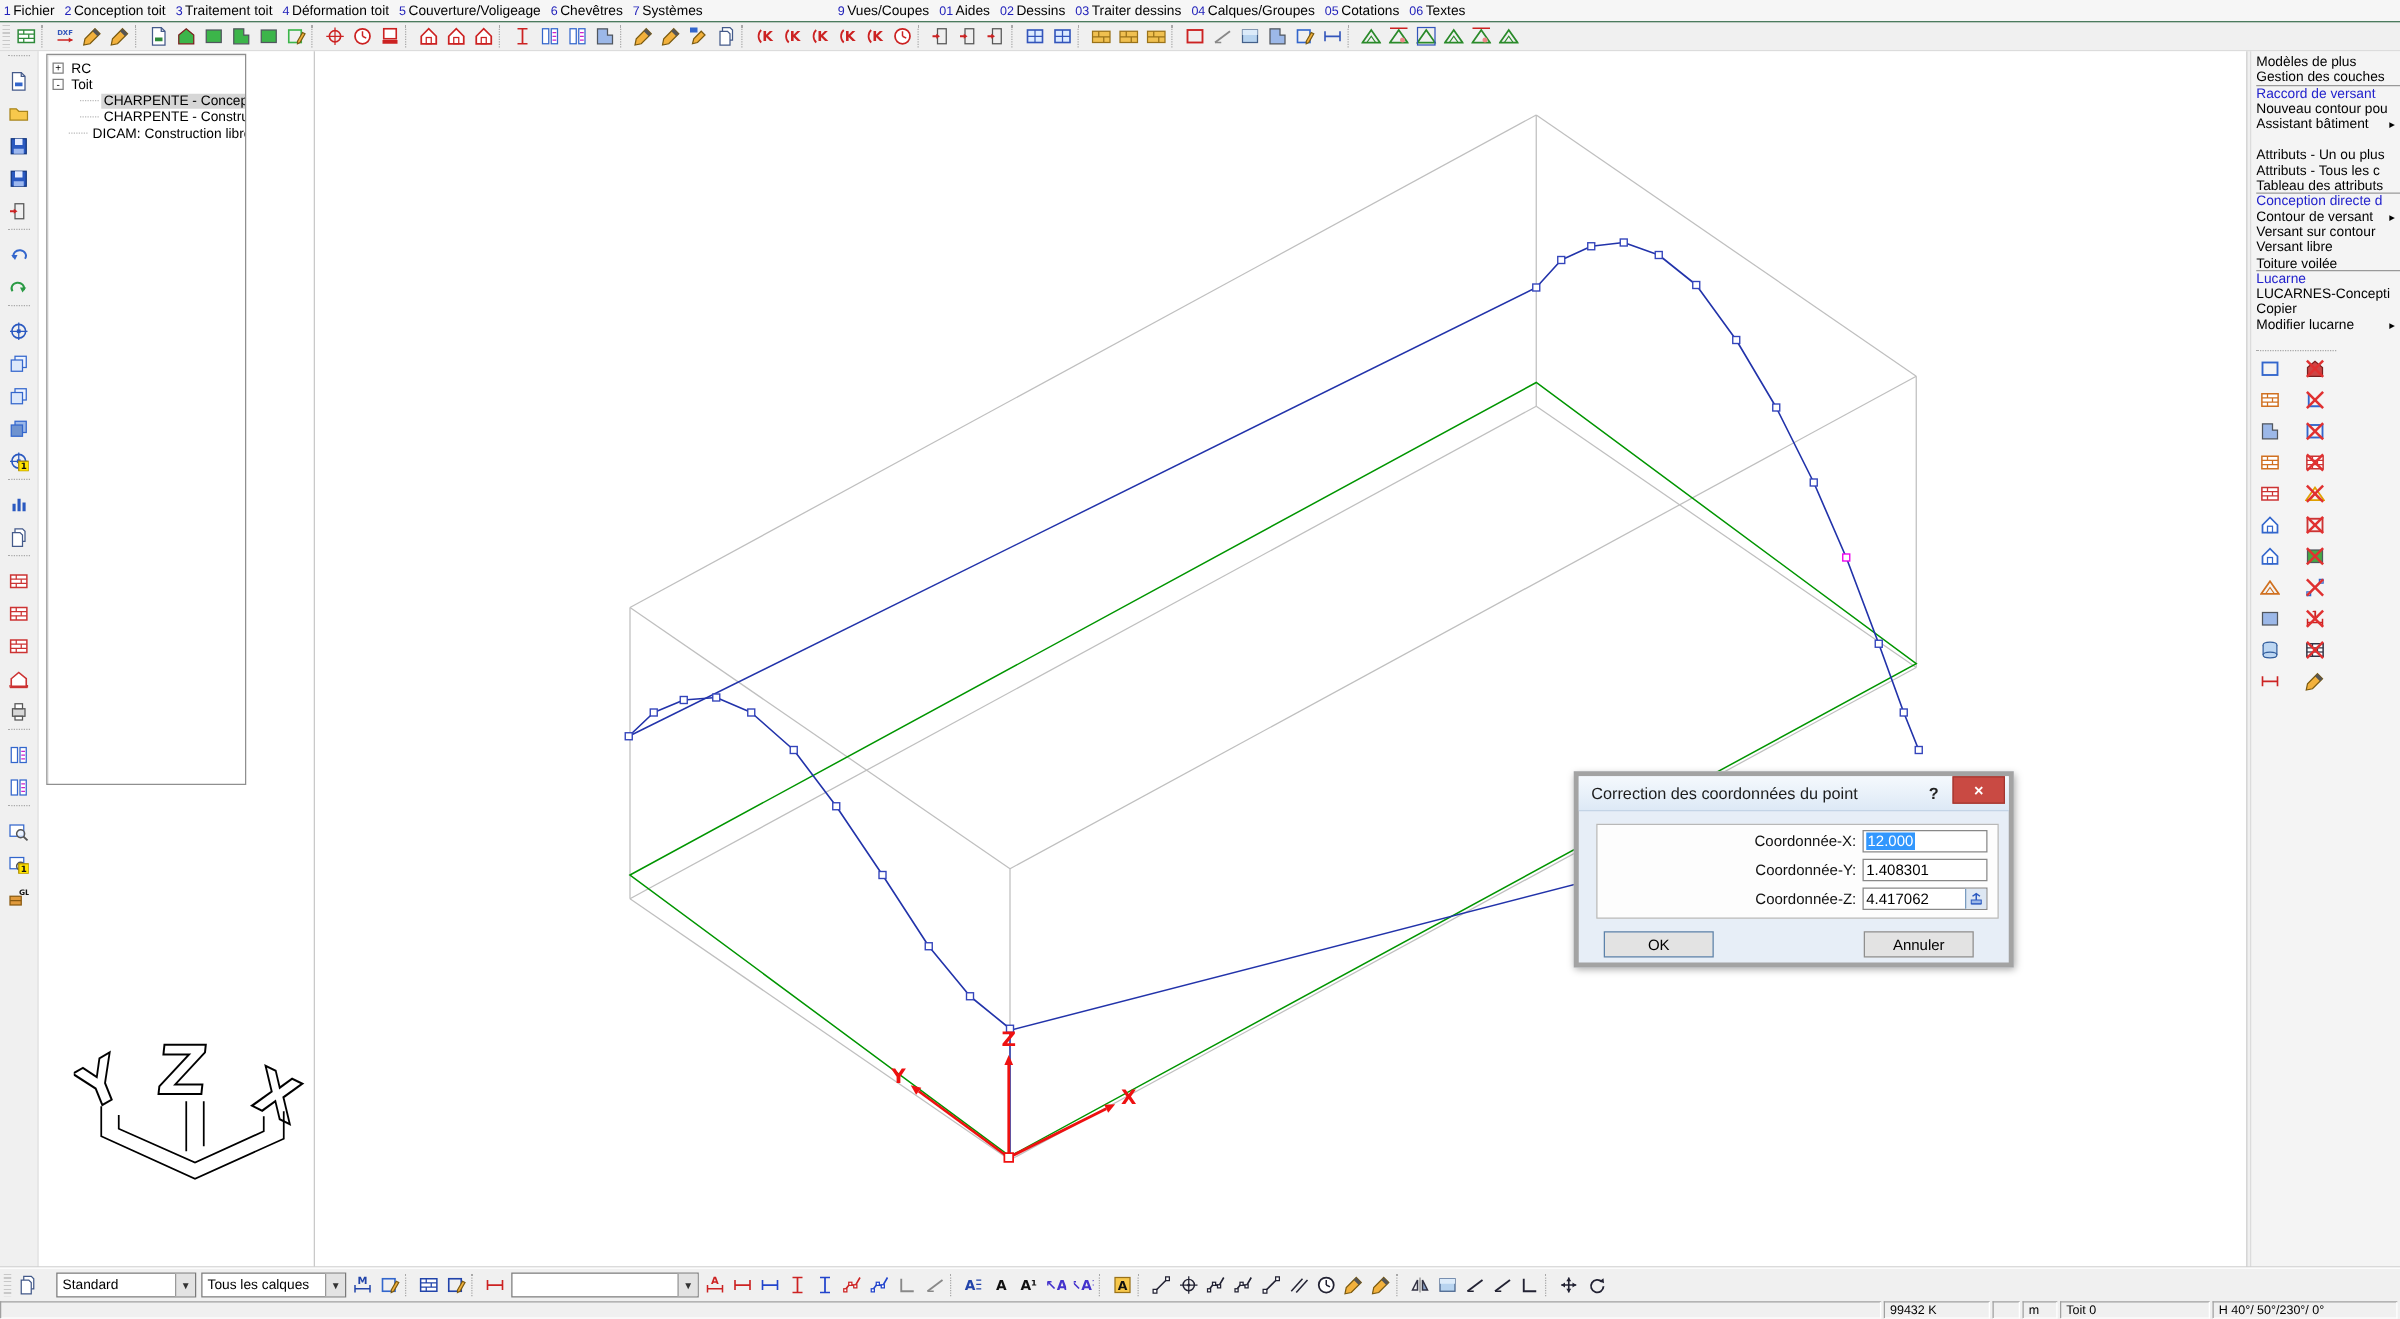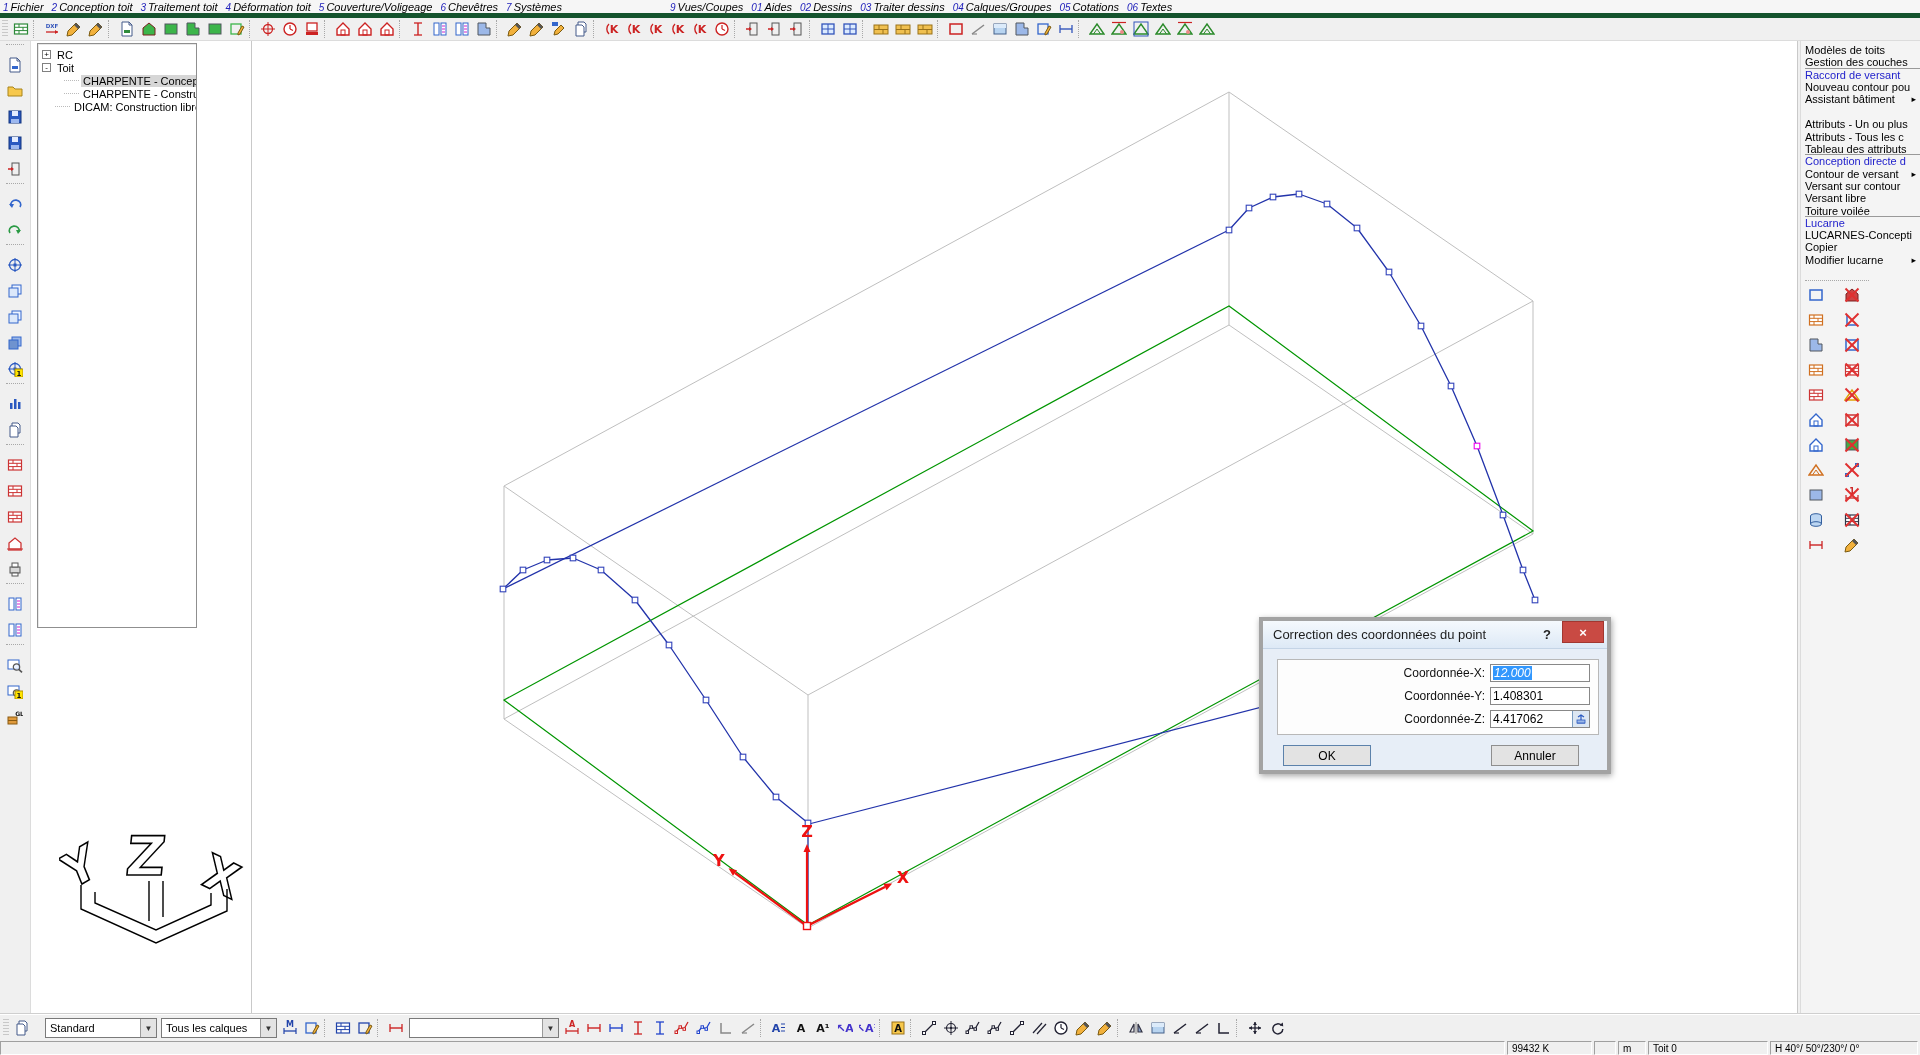--- a/index.html
+++ b/index.html
@@ -2,22 +2,22 @@
 <html><head>
 <meta charset="utf-8">
 <style>
   * { margin:0; padding:0; box-sizing:border-box; }
   html,body { width:1920px; height:1055px; overflow:hidden;
     font-family:"Liberation Sans", sans-serif; background:#f0f0f0; }
   #app { position:relative; width:1920px; height:1055px; background:#f0f0f0; }
 
   
   #menubar { position:absolute; left:0; top:0; width:1920px; height:18px;
-    background:#f6f6f6; border-bottom:5px solid #14532d; display:flex; align-items:center;
-    font-size:11px; white-space:nowrap;font-style:italic; }
+    background:#f6f6f6; border-bottom:1px solid #14532d; display:flex; align-items:center;
+    font-size:11px; white-space:nowrap; }
   .menu-item { padding:1px 5px 1px 3px; cursor:default; color:#000; }
   .menu-item .mnum { color:#2222bb; margin-right:2px; font-size:10px; }
   .menu-gap { width:100px; }
 
   
   #toolbar-top { position:absolute; left:0; top:18px; width:1920px; height:23px;
     background:#f0f0f0; border-bottom:1px solid #dcdcdc; display:flex; align-items:center; padding-left:2px; }
   .icon { width:22px; height:20px; display:inline-flex; align-items:center; justify-content:center;
     border:1px solid transparent; position:relative; }
   .vsep { width:7px; height:18px; margin:0 1px; border-left:1px dotted #a8a8a8; }
@@ -88,21 +88,21 @@
   .dlg-close { width:42px; height:22px; margin:0 3px 4px 4px; background:#c94a43; color:#fff;
     display:flex; align-items:center; justify-content:center; font-size:13px; font-weight:bold;
     border:1px solid #a13730; cursor:pointer; align-self:flex-start; margin-top:0; }
   #dialog-body { position:relative; width:100%; height:129px; }
   #dlg-group { position:absolute; left:14px; top:10px; width:322px; height:76px; background:#fdfdfd;
     border:1px solid #b8b8b8; }
   .dlg-row { display:flex; align-items:center; height:20px; margin:3px 8px 0 0; }
   .dlg-row label { flex:1; text-align:right; font-size:12px; padding-right:5px; color:#111; }
   .dlg-input { width:100px; height:18px; background:#fff; border:1px solid #888; font-size:12px;
     display:flex; align-items:center; padding:0 2px; position:relative; }
-  .dlg-input .selval { background:#3297fd; color:#fff; padding:0 1px;font-style:italic; }
+  .dlg-input .selval { background:#3297fd; color:#fff; padding:0 1px; }
   .dlg-zbtn { position:absolute; right:0px; top:0px; width:17px; height:16px; background:#dde7f3;
     border-left:1px solid #7a9cc0; display:flex; align-items:center; justify-content:center; cursor:pointer; }
   .dlg-btn { position:absolute; bottom:12px; width:88px; height:21px; background:#e3e3e3;
     border:1px solid #8f8f8f; font-size:12px; display:flex; align-items:center; justify-content:center;
     cursor:pointer; }
   #btn-ok { left:20px; border-color:#5c82ab; }
   #btn-cancel { right:28px; }
 
   svg text { font-family:"DejaVu Sans", sans-serif; }
 </style>
@@ -786,21 +786,21 @@
           </div>
         </div>
         <div class="dlg-btn" id="btn-ok">OK</div>
         <div class="dlg-btn" id="btn-cancel">Annuler</div>
       </div>
     </div>
   </div>
 
   <div id="right-panel">
     <div id="right-links">
-        <div class="rlink">Modèles de toits</div>
+        <div class="rlink">Modèles de plus</div>
         <div class="rlink sep">Gestion des couches</div>
         <div class="rlink blue">Raccord de versant</div>
         <div class="rlink">Nouveau contour pou</div>
         <div class="rlink gap">Assistant bâtiment<span class="arrow">▸</span></div>
         <div class="rlink">Attributs - Un ou plus</div>
         <div class="rlink">Attributs - Tous les c</div>
         <div class="rlink sep">Tableau des attributs</div>
         <div class="rlink blue">Conception directe d</div>
         <div class="rlink">Contour de versant<span class="arrow">▸</span></div>
         <div class="rlink">Versant sur contour</div>

